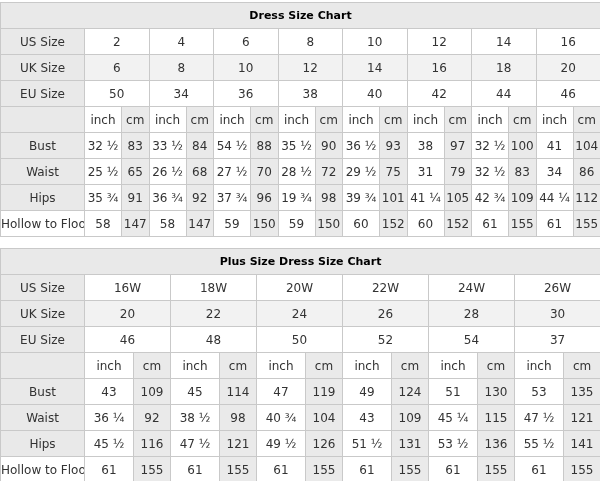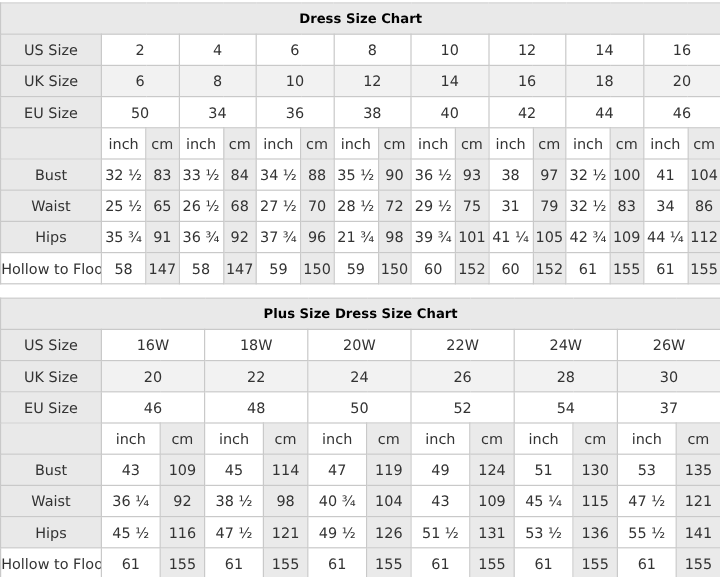--- a/index.html
+++ b/index.html
@@ -124,21 +124,21 @@
           <td class="cm-cell">cm</td>
           <td class="inch-cell">inch</td>
           <td class="cm-cell">cm</td>
         </tr>
         <tr>
           <th class="row-label">Bust</th>
           <td class="inch-cell">32 ½</td>
           <td class="cm-cell">83</td>
           <td class="inch-cell">33 ½</td>
           <td class="cm-cell">84</td>
-          <td class="inch-cell">34 ½</td>
+          <td class="inch-cell">54 ½</td>
           <td class="cm-cell">88</td>
           <td class="inch-cell">35 ½</td>
           <td class="cm-cell">90</td>
           <td class="inch-cell">36 ½</td>
           <td class="cm-cell">93</td>
           <td class="inch-cell">38</td>
           <td class="cm-cell">97</td>
           <td class="inch-cell">32 ½</td>
           <td class="cm-cell">100</td>
           <td class="inch-cell">41</td>
@@ -164,21 +164,21 @@
           <td class="cm-cell">86</td>
         </tr>
         <tr>
           <th class="row-label">Hips</th>
           <td class="inch-cell">35 ¾</td>
           <td class="cm-cell">91</td>
           <td class="inch-cell">36 ¾</td>
           <td class="cm-cell">92</td>
           <td class="inch-cell">37 ¾</td>
           <td class="cm-cell">96</td>
-          <td class="inch-cell">21 ¾</td>
+          <td class="inch-cell">19 ¾</td>
           <td class="cm-cell">98</td>
           <td class="inch-cell">39 ¾</td>
           <td class="cm-cell">101</td>
           <td class="inch-cell">41 ¼</td>
           <td class="cm-cell">105</td>
           <td class="inch-cell">42 ¾</td>
           <td class="cm-cell">109</td>
           <td class="inch-cell">44 ¼</td>
           <td class="cm-cell">112</td>
         </tr>

